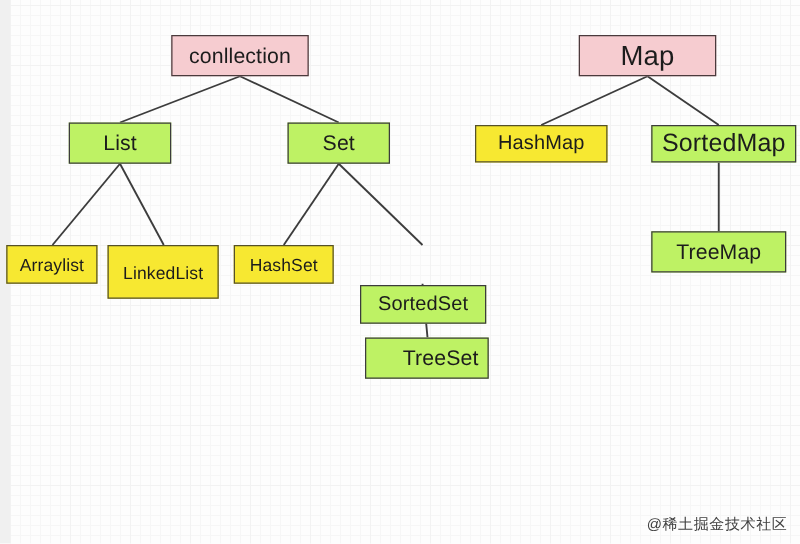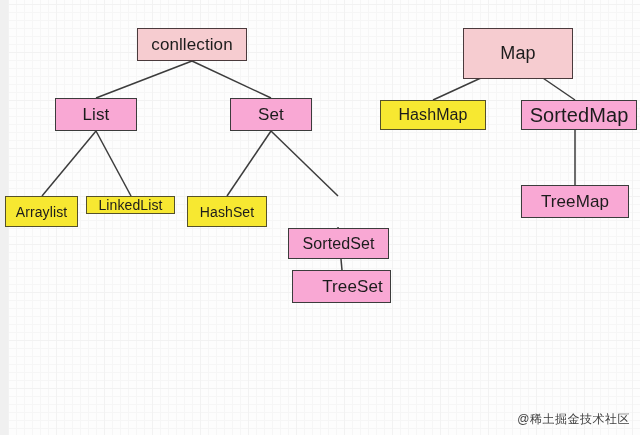--- a/index.html
+++ b/index.html
@@ -55,21 +55,21 @@
     box-sizing: border-box;
     border: 1.6px solid #3c3c3c;
     display: flex;
     align-items: center;
     justify-content: center;
     color: #1c1c1c;
     white-space: nowrap;
     letter-spacing: 0.1px;
   }
   .node.plain {
-    background: #f9a8d4;
+    background: #bef264;
   }
   .node.pink {
     background: #f6ccd0;
     border-color: #4a3a3c;
   }
   .node.yellow {
     background: #f7e831;
     border-color: #55512a;
   }
   #watermark {
@@ -109,33 +109,33 @@
       </div>
       <div class="node plain" style="left: 55px; top: 98px; width: 82px; height: 33px; font-size: 17px;">
         <span>List</span>
       </div>
       <div class="node plain" style="left: 230px; top: 98px; width: 82px; height: 33px; font-size: 17px;">
         <span>Set</span>
       </div>
       <div class="node yellow" style="left: 5px; top: 196px; width: 73px; height: 31px; font-size: 14px;">
         <span>Arraylist</span>
       </div>
-      <div class="node yellow" style="left: 86px; top: 196px; width: 89px; height: 18px; font-size: 14px;">
+      <div class="node yellow" style="left: 86px; top: 196px; width: 89px; height: 43px; font-size: 14px;">
         <span>LinkedList</span>
       </div>
       <div class="node yellow" style="left: 187px; top: 196px; width: 80px; height: 31px; font-size: 14px;">
         <span>HashSet</span>
       </div>
       <div class="node plain" style="left: 288px; top: 196px; width: 101px; height: 31px; font-size: 16px; margin-top: 32px;">
         <span>SortedSet</span>
       </div>
       <div class="node plain" style="left: 292px; top: 270px; width: 99px; height: 33px; font-size: 17px; padding-left: 22px;">
         <span>TreeSet</span>
       </div>
-      <div class="node pink" style="left: 463px; top: 28px; width: 110px; height: 51px; font-size: 18px;">
+      <div class="node pink" style="left: 463px; top: 28px; width: 110px; height: 33px; font-size: 22px;">
         <span>Map</span>
       </div>
       <div class="node yellow" style="left: 380px; top: 100px; width: 106px; height: 30px; font-size: 16px;">
         <span>HashMap</span>
       </div>
       <div class="node plain" style="left: 521px; top: 100px; width: 116px; height: 30px; font-size: 20px;">
         <span>SortedMap</span>
       </div>
       <div class="node plain" style="left: 521px; top: 185px; width: 108px; height: 33px; font-size: 17px;">
         <span>TreeMap</span>

